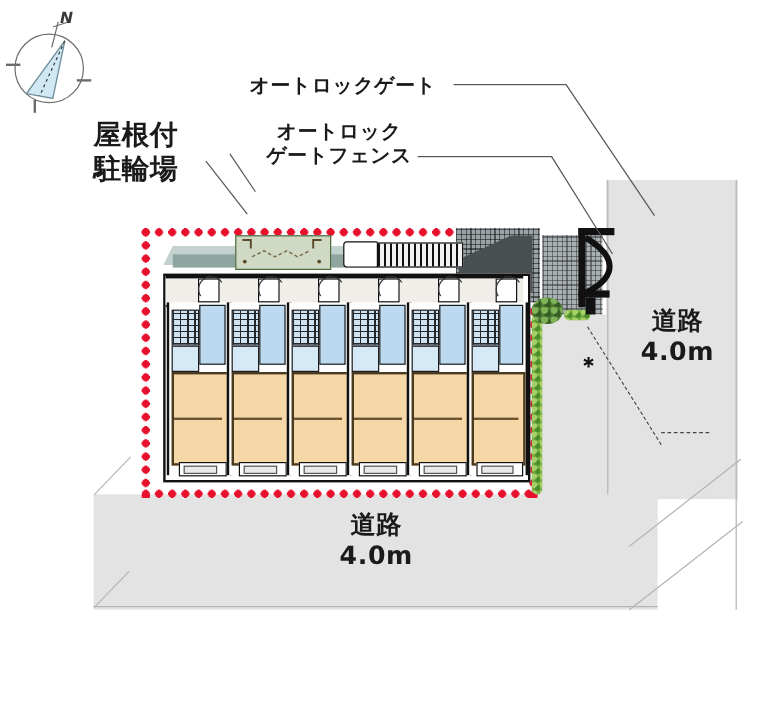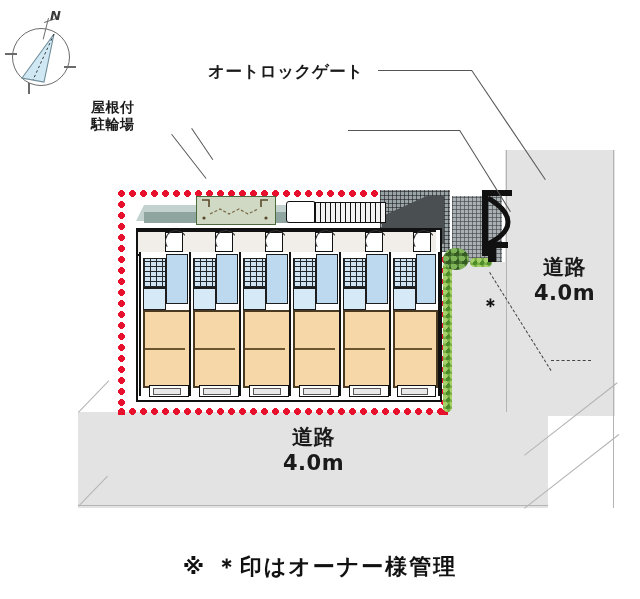--- a/index.html
+++ b/index.html
@@ -22,21 +22,21 @@
     position:absolute;left:50px;top:8px;font-size:13px;font-weight:bold;
     color:#3a3a3a;font-style:italic;
   }
 
   
   .lbl{
     position:absolute;font-weight:bold;letter-spacing:.5px;
     color:#1a1a1a;line-height:1.22;white-space:pre;
   }
   .lbl-17{font-size:16.5px;}
-  .lbl-19{font-size:14px;margin-left:13px;}
+  .lbl-19{font-size:23px;}
   .lbl-21{font-size:21px;}
 
   
   .leader{position:absolute;background:#555;height:1.2px;transform-origin:0 0;}
 
   
   .road-fill{position:absolute;background:#e3e3e3;}
   .road-line{position:absolute;background:#b4b4b4;}
 
   
@@ -268,26 +268,27 @@
   <div class="dash-line abs" style="left:551px;top:360px;width:40px;"></div>
 
   <div class="lbl lbl-19" style="left:78px;top:99px;">屋根付
 駐輪場</div>
   <div class="leader" style="left:172px;top:134px;width:56px;transform:rotate(52deg);"></div>
 
   <div class="lbl lbl-17" style="left:208px;top:62px;">オートロックゲート</div>
   <div class="leader" style="left:378px;top:70px;width:94px;"></div>
   <div class="leader" style="left:472px;top:70px;width:132px;transform:rotate(56deg);"></div>
 
+  <div class="lbl lbl-17" style="left:222px;top:100px;text-align:center;">オートロック
+ゲートフェンス</div>
   <div class="leader" style="left:348px;top:130px;width:112px;"></div>
   <div class="leader" style="left:460px;top:130px;width:96px;transform:rotate(58deg);"></div>
   <div class="leader" style="left:192px;top:128px;width:38px;transform:rotate(56deg);"></div>
 
   <div class="lbl lbl-21" style="left:534px;top:255px;text-align:center;">道路
 4.0m</div>
 
 
   <div class="lbl lbl-21" style="left:283px;top:425px;text-align:center;">道路
 4.0m</div>
 
-  <div class="footer-note">※ ＊印はオーナー様管理</div>
 
 </div>
 
 </body></html>

